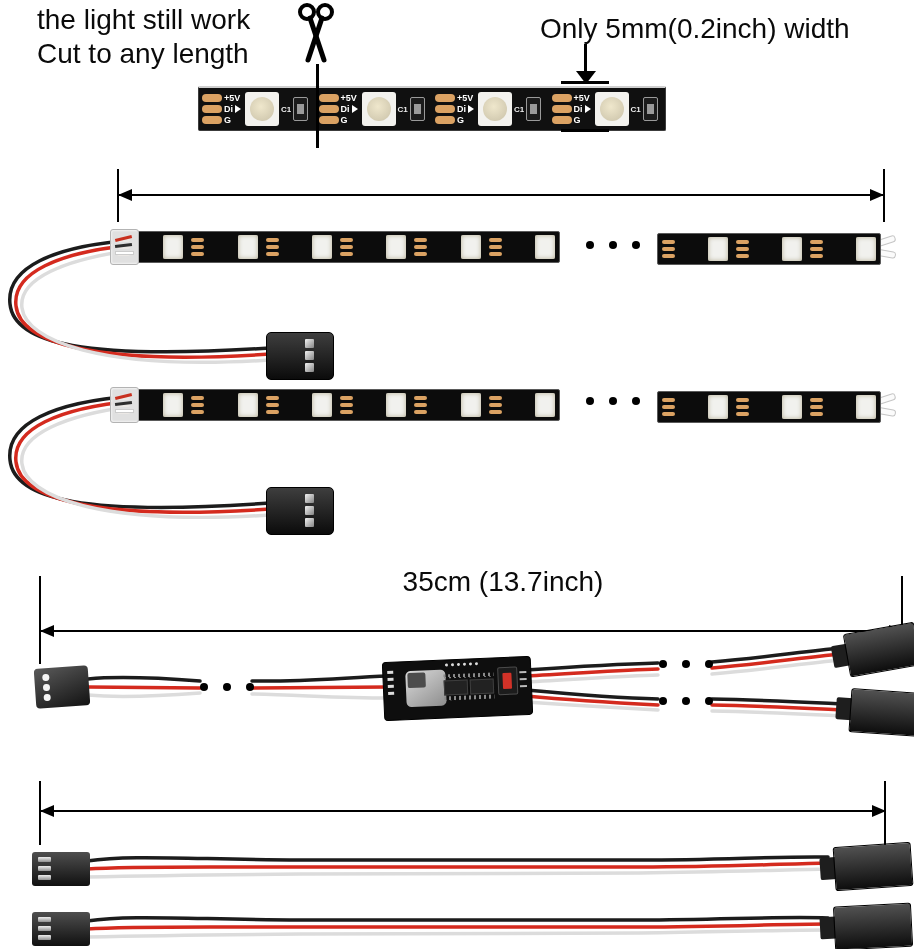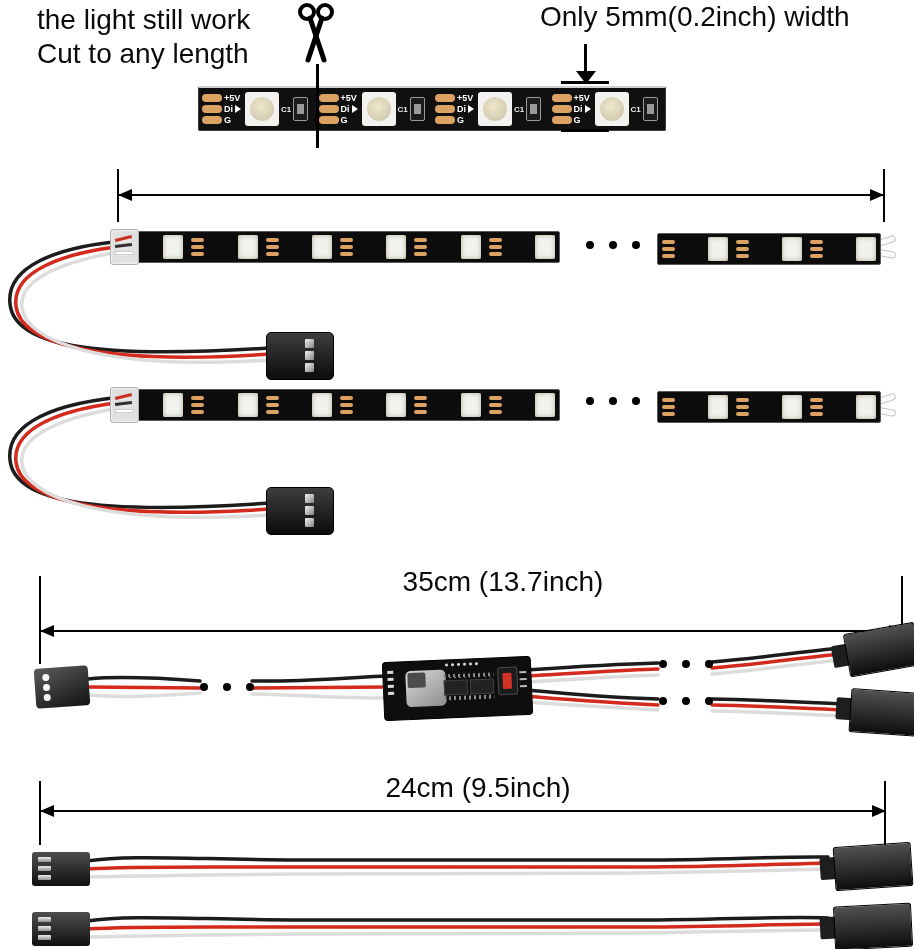--- a/index.html
+++ b/index.html
@@ -143,21 +143,21 @@
       <g fill="none" stroke="#000">
         <circle cx="19" cy="10" r="7" stroke-width="4"></circle>
         <circle cx="37" cy="10" r="7" stroke-width="4"></circle>
         <path d="M22,16 L36,58" stroke-width="5" stroke-linecap="round"></path>
         <path d="M34,16 L20,58" stroke-width="5" stroke-linecap="round"></path>
       </g>
     </svg>
   </div>
   <div class="cutline"></div>
 
-  <div class="note" style="left:540px;top:0">Only 5mm(0.2inch) width</div>
+  <div class="note" style="left:540px;top:12px">Only 5mm(0.2inch) width</div>
   <div class="warrow-bar"></div>
   <div class="warrow-head"></div>
   <div class="wtick" style="left:561px;top:81px"></div>
   <div class="wtick" style="left:561px;top:129px"></div>
 
   <div class="closeup">
     <div class="cseg">
       <div class="cpads">
         <div class="cpadrow">
           <i class="cpad"></i>
@@ -530,21 +530,20 @@
     </div>
   <div class="mconn" style="left:832px;top:629px;transform:rotate(-10deg)">
     <i class="collar"></i>
     <i class="mbody"></i>
   </div>
   <div class="mconn" style="left:836px;top:690px;transform:rotate(4deg)">
     <i class="collar"></i>
     <i class="mbody"></i>
   </div>
 
-  <div class="dim-label" style="left:45px;top:772px;width:866px">24cm (9.5inch)</div>
   <div class="dim-line" style="left:40px;top:810px;width:846px"></div>
   <div class="tick" style="left:39px;top:781px;height:64px"></div>
   <div class="tick" style="left:884px;top:781px;height:64px"></div>
 
   <div class="cconn" style="left:32px;top:852px">
     <i style="top:5px"></i>
     <i style="top:14px"></i>
     <i style="top:23px"></i>
   </div>
   <div class="mconn" style="left:820px;top:845px;transform:rotate(-4deg);width:92px">

